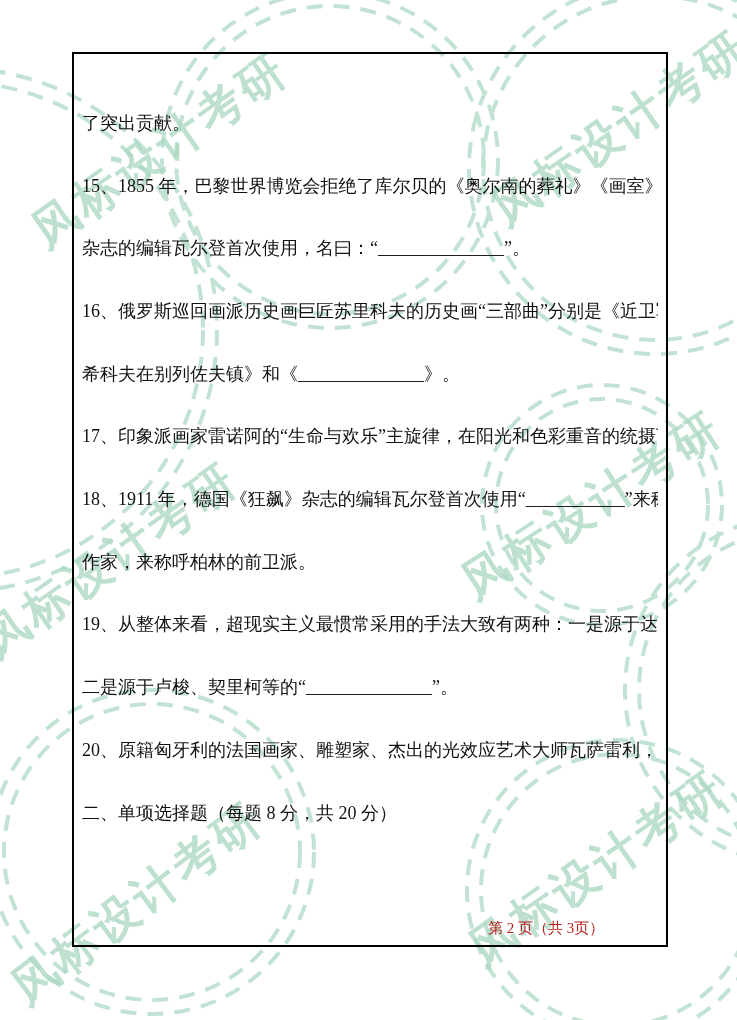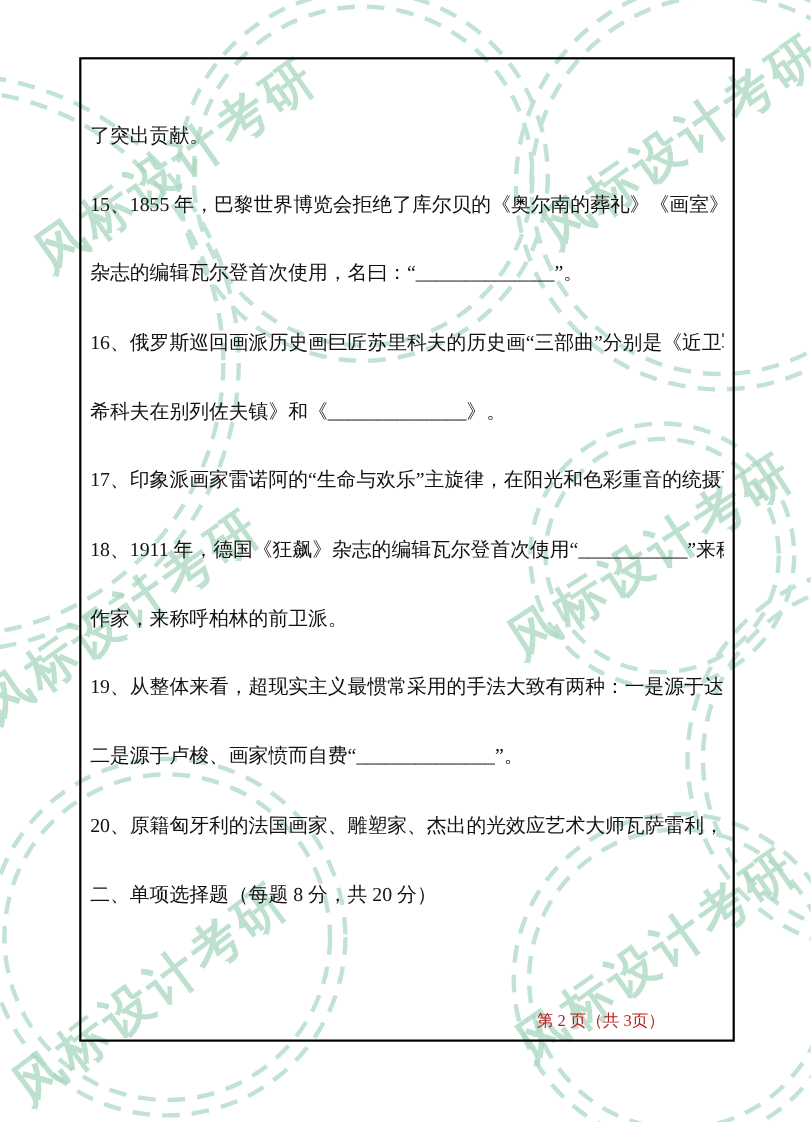--- a/index.html
+++ b/index.html
@@ -77,21 +77,21 @@
 <div id="content">
   <div class="line">了突出贡献。</div>
   <div class="line">15、1855 年，巴黎世界博览会拒绝了库尔贝的《奥尔南的葬礼》《画室》等作品，画家愤而自费</div>
   <div class="line">杂志的编辑瓦尔登首次使用，名曰：“______________”。</div>
   <div class="line">16、俄罗斯巡回画派历史画巨匠苏里科夫的历史画“三部曲”分别是《近卫军临刑的早晨》《缅</div>
   <div class="line">希科夫在别列佐夫镇》和《______________》。</div>
   <div class="line">17、印象派画家雷诺阿的“生命与欢乐”主旋律，在阳光和色彩重音的统摄下，组成女人、鲜花、</div>
   <div class="line">18、1911 年，德国《狂飙》杂志的编辑瓦尔登首次使用“___________”来称呼柏林的前卫派</div>
   <div class="line">作家，来称呼柏林的前卫派。</div>
   <div class="line">19、从整体来看，超现实主义最惯常采用的手法大致有两种：一是源于达达的“心理自动主义”；</div>
-  <div class="line">二是源于卢梭、画家愤而自费“______________”。</div>
+  <div class="line">二是源于卢梭、契里柯等的“______________”。</div>
   <div class="line">20、原籍匈牙利的法国画家、雕塑家、杰出的光效应艺术大师瓦萨雷利，被誉为“________”</div>
   <div class="line">二、单项选择题（每题 8 分，共 20 分）</div>
   
   
   
   
   
   
   
   

